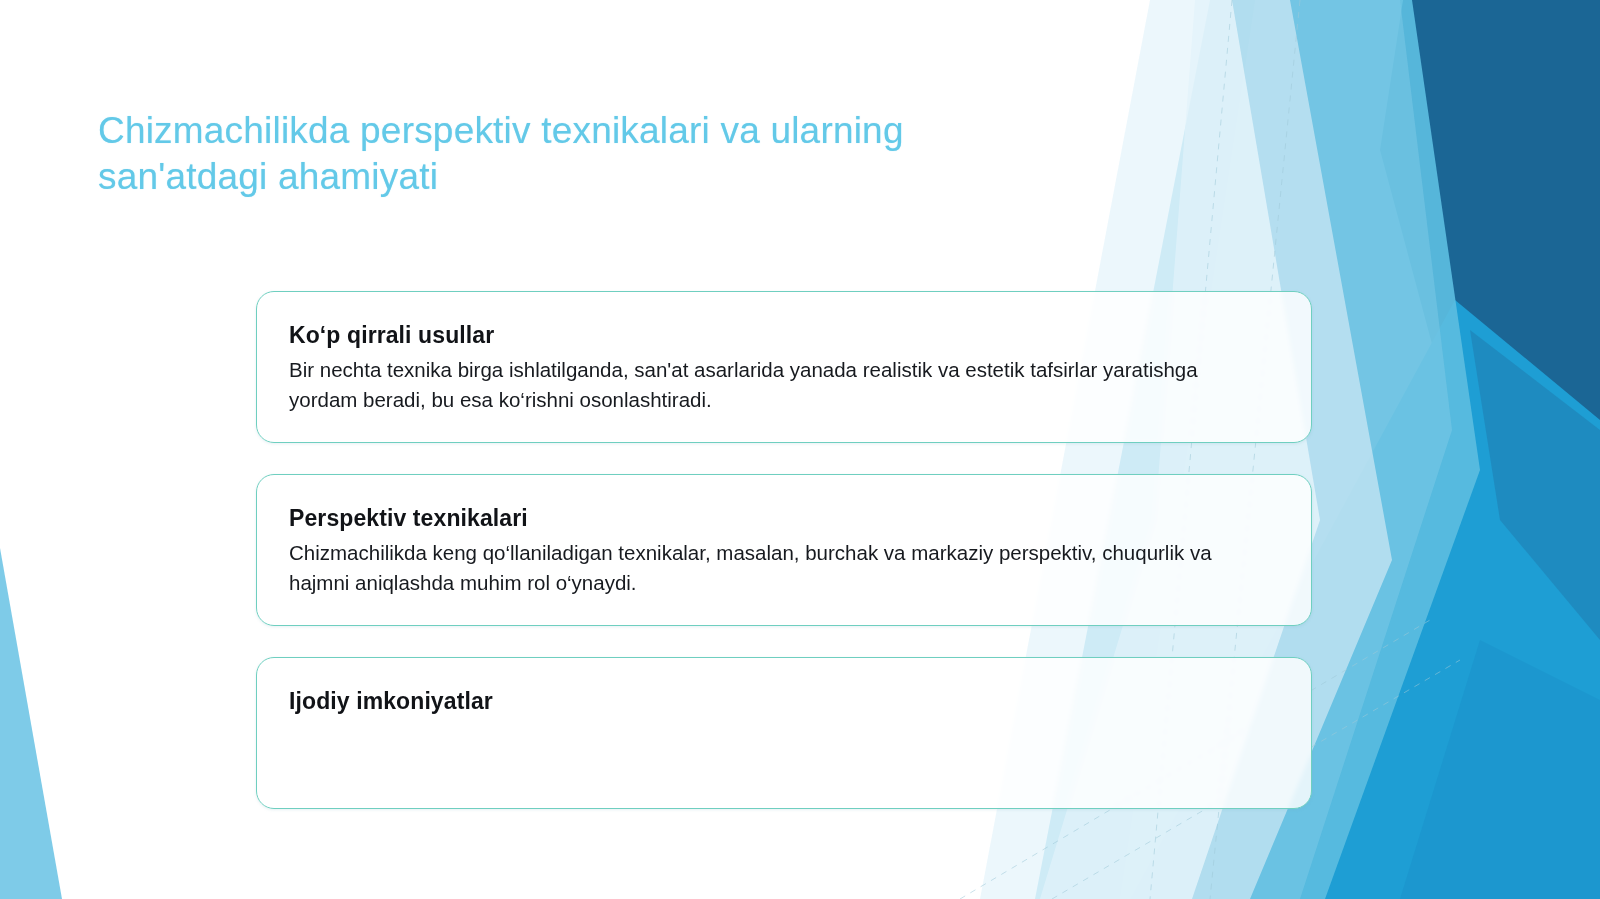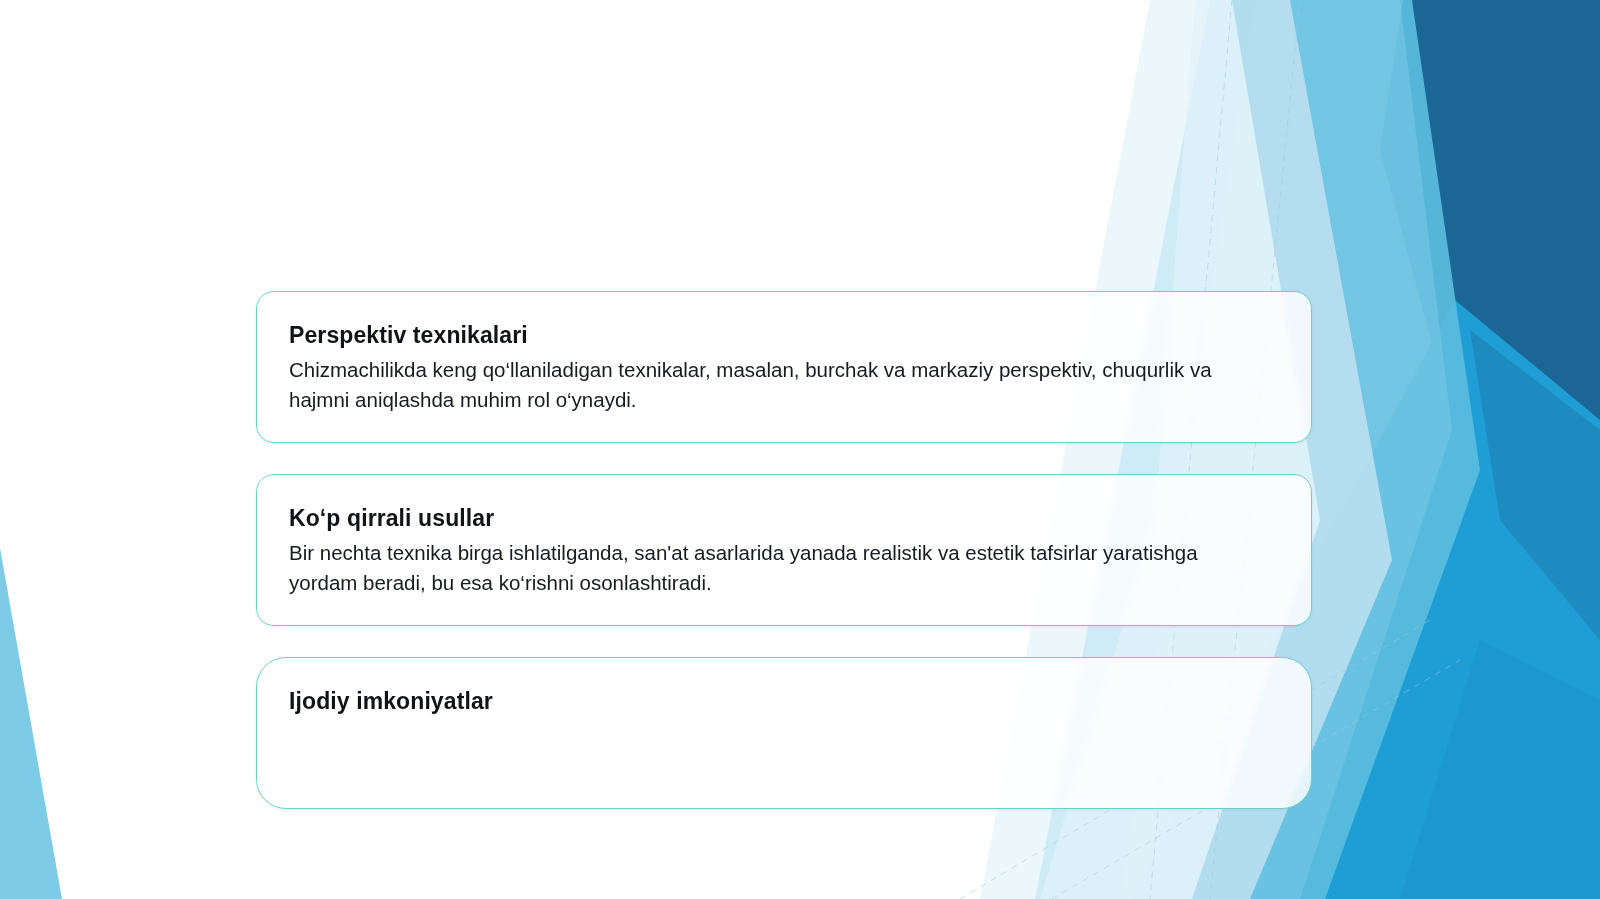--- a/index.html
+++ b/index.html
@@ -58,21 +58,21 @@
     width: 1056px;
     border: 1.6px solid #6fcfc0;
     border-radius: 18px;
     background: rgba(255, 255, 255, 0.82);
     box-shadow: 0 1px 3px rgba(120, 170, 190, 0.18);
     padding: 28px 32px 26px 32px;
     margin-bottom: 31px;
     backdrop-filter: blur(2px);
   }
 
-  .card:last-child { margin-bottom: 0; border-radius: 30px; }
+  .card:last-child { margin-bottom: 0; }
 
   .card-title {
     font-size: 23px;
     font-weight: 700;
     color: #111317;
     line-height: 30px;
     margin: 0 0 5px 0;
     letter-spacing: 0.1px;
   }
 
@@ -116,31 +116,32 @@
     <polygon points="0,548 62,899 0,899" fill="#7ecbe8"></polygon>
 
     <g stroke="#9ec9d8" stroke-width="1" fill="none" opacity="0.55" stroke-dasharray="6 6">
       <line x1="1232" y1="0" x2="1150" y2="899"></line>
       <line x1="1300" y1="0" x2="1210" y2="899"></line>
       <line x1="960" y1="899" x2="1430" y2="620"></line>
       <line x1="1052" y1="899" x2="1460" y2="660"></line>
     </g>
   </svg>
 
+  <h1 class="title">Chizmachilikda perspektiv texnikalari va ularning san'atdagi ahamiyati</h1>
 
   <div class="cards">
+
+    <div class="card c2">
+      <div class="card-title">Ko‘p qirrali usullar</div>
+      <p class="card-body">Bir nechta texnika birga ishlatilganda, san'at asarlarida yanada realistik va estetik tafsirlar yaratishga yordam beradi, bu esa ko‘rishni osonlashtiradi.</p>
+    </div>
 
     <div class="card c1">
       <div class="card-title">Perspektiv texnikalari</div>
       <p class="card-body">Chizmachilikda keng qo‘llaniladigan texnikalar, masalan, burchak va markaziy perspektiv, chuqurlik va hajmni aniqlashda muhim rol o‘ynaydi.</p>
-    </div>
-
-    <div class="card c2">
-      <div class="card-title">Ko‘p qirrali usullar</div>
-      <p class="card-body">Bir nechta texnika birga ishlatilganda, san'at asarlarida yanada realistik va estetik tafsirlar yaratishga yordam beradi, bu esa ko‘rishni osonlashtiradi.</p>
     </div>
 
     <div class="card c3">
       <div class="card-title">Ijodiy imkoniyatlar</div>
     </div>
 
   </div>
 
 </div>
 

